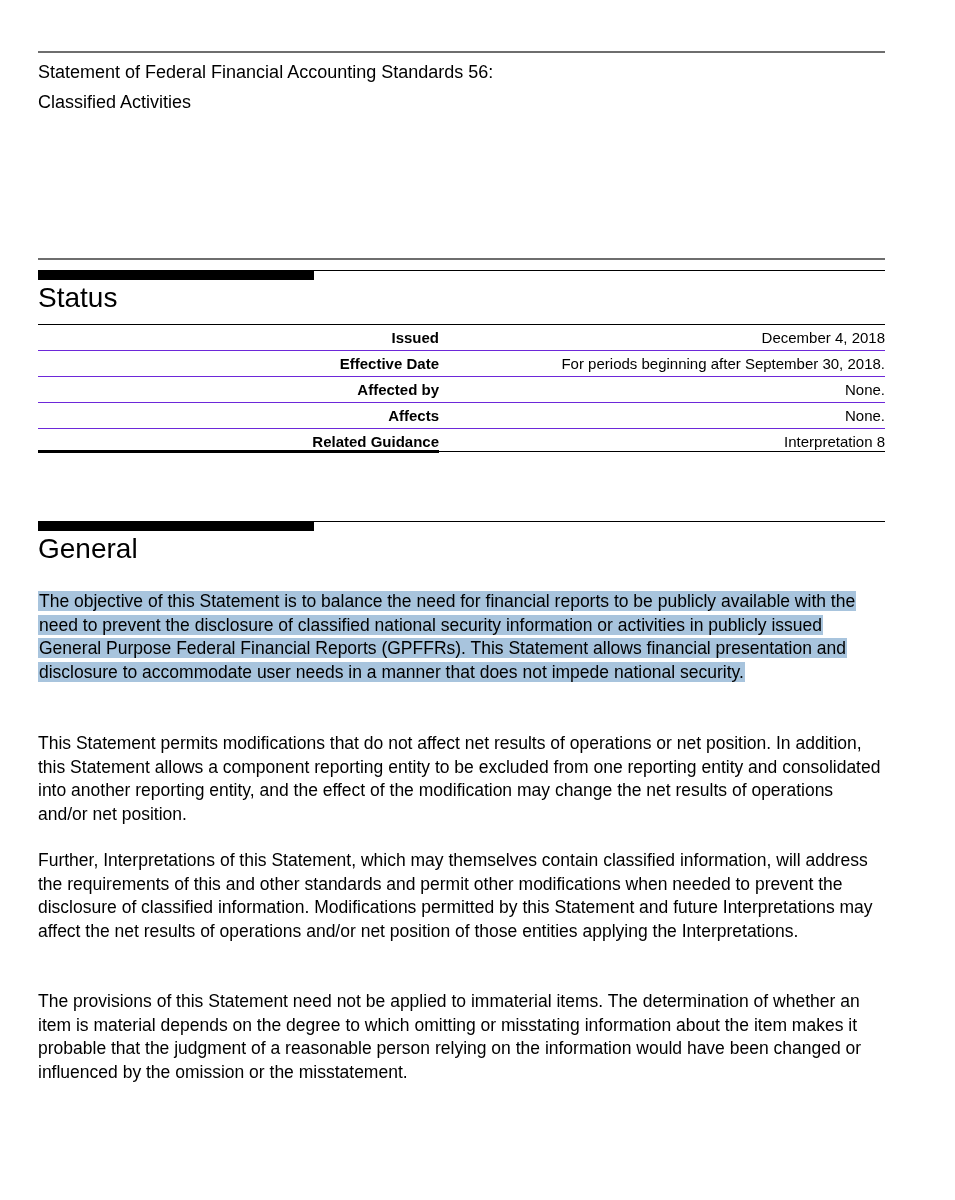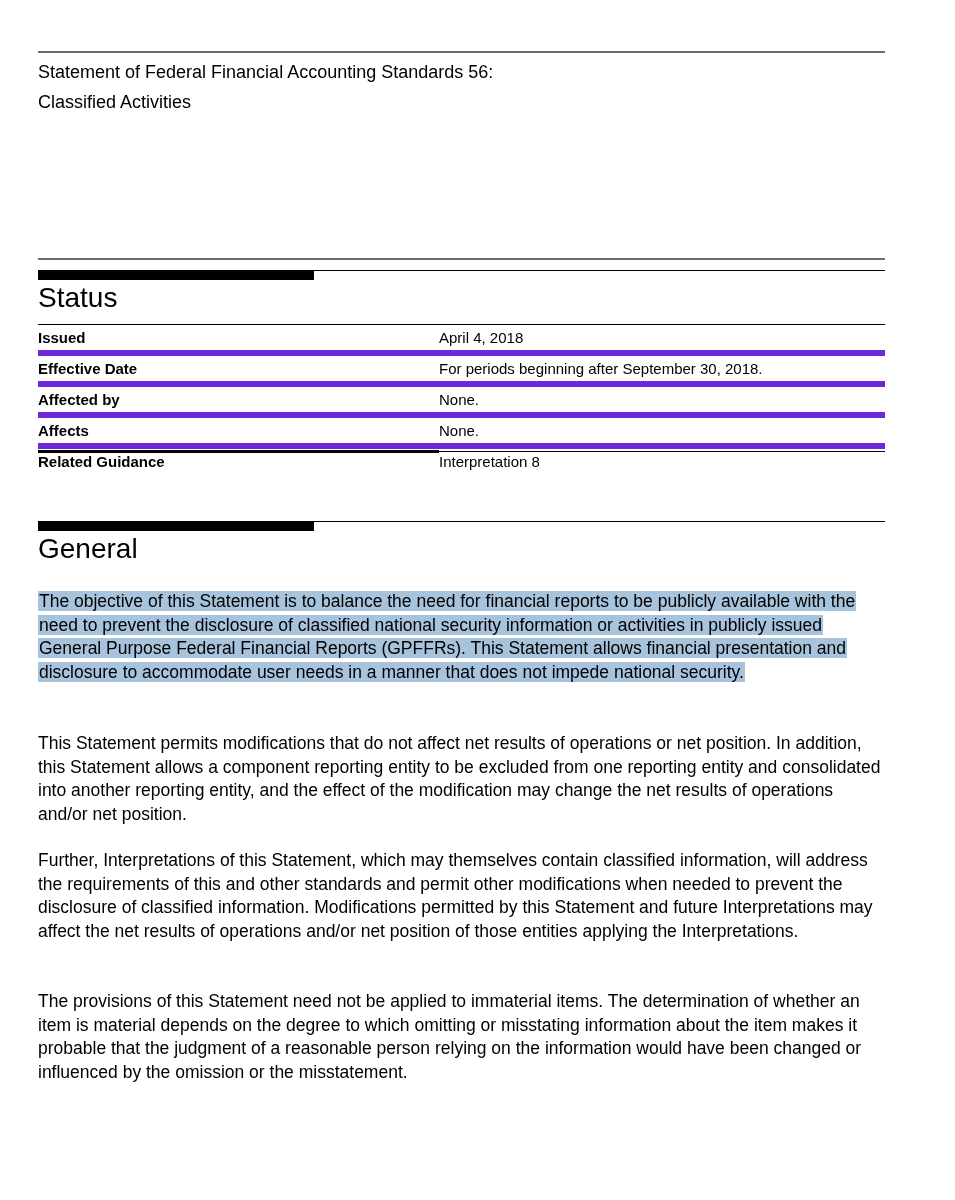--- a/index.html
+++ b/index.html
@@ -8,23 +8,23 @@
   .page { position: absolute; left: 38px; top: 0; width: 847px; }
 
   .top-rule { position: absolute; left: 0; top: 51px; width: 847px; height: 2px; background: #6e6e6e; }
   .doc-title { position: absolute; left: 0; top: 57px; width: 847px; font-size: 18px; line-height: 30px; }
 
   .rule-thin-gray { position: absolute; left: 0; width: 847px; height: 2px; background: #6e6e6e; }
   .section-bar { position: absolute; left: 0; height: 10px; width: 276px; background: #000; }
   .section-line { position: absolute; left: 0; width: 847px; height: 1px; background: #000; }
   .section-heading { position: absolute; left: 0; font-size: 28px; line-height: 32px; text-align: center; }
 
-  .status-table { position: absolute; left: 0; top: 324px; width: 847px; border-collapse: collapse; }
+  .status-table { position: absolute; left: 0; top: 324px; width: 847px; border-collapse: collapse; text-align: right; }
   .status-table td { font-size: 15px; height: 25px; padding: 0; vertical-align: middle;
-                     border-top: 6px solid #6d28d9; }
+                     border-top: 1px solid #6d28d9; }
   .status-table tr:first-child td { border-top: 1.5px solid #000; }
   .status-table td.label { width: 401px; font-weight: bold; }
   .status-table td.value { padding-left: 0; }
   .table-bottom-thick { position: absolute; left: 0; top: 450px; width: 401px; height: 3px; background: #000; }
   .table-bottom-thin { position: absolute; left: 401px; top: 451px; width: 446px; height: 1px; background: #000; }
 
   .para { position: absolute; left: 0; width: 847px; font-size: 17.5px; line-height: 23.5px; margin: 0; }
   .hl { background: #a8c4dd; box-decoration-break: clone; -webkit-box-decoration-break: clone; padding: 0 1px; }
 </style>
 </head>
@@ -40,21 +40,21 @@
 
   <div class="rule-thin-gray" style="top:258px;"></div>
   <div class="section-line" style="top:270px;"></div>
   <div class="section-bar" style="top:270px;"></div>
   <div class="section-heading" style="top:282px;">Status</div>
 
   <table class="status-table">
     <tbody>
       <tr>
         <td class="label">Issued</td>
-        <td class="value">April 4, 2018</td>
+        <td class="value">December 4, 2018</td>
       </tr>
       <tr>
         <td class="label">Effective Date</td>
         <td class="value">For periods beginning after September 30, 2018.</td>
       </tr>
       <tr>
         <td class="label">Affected by</td>
         <td class="value">None.</td>
       </tr>
       <tr>

